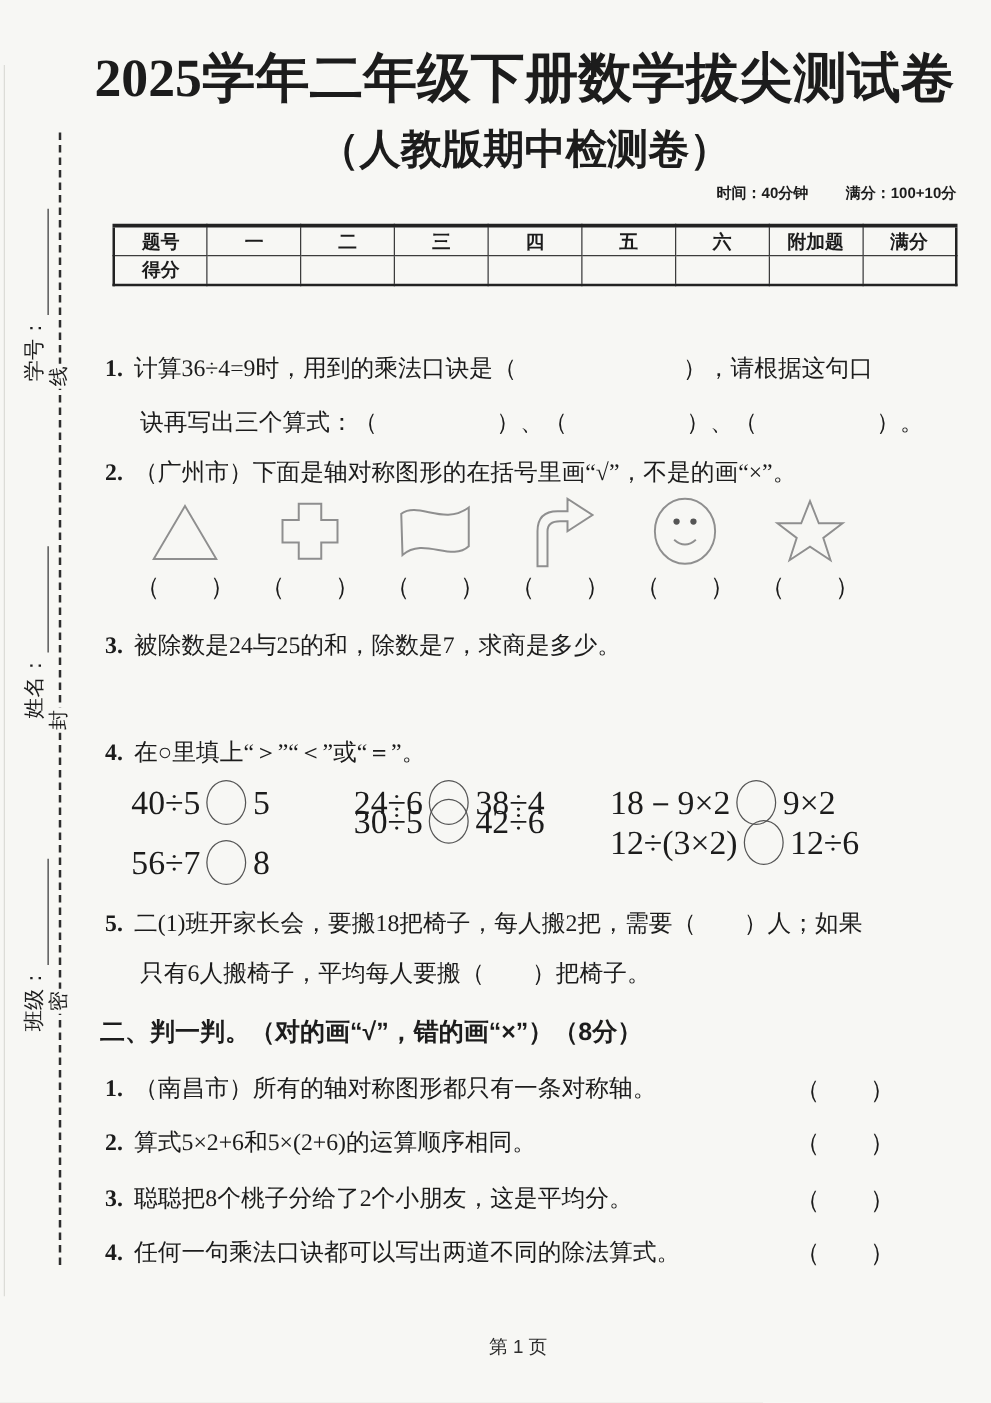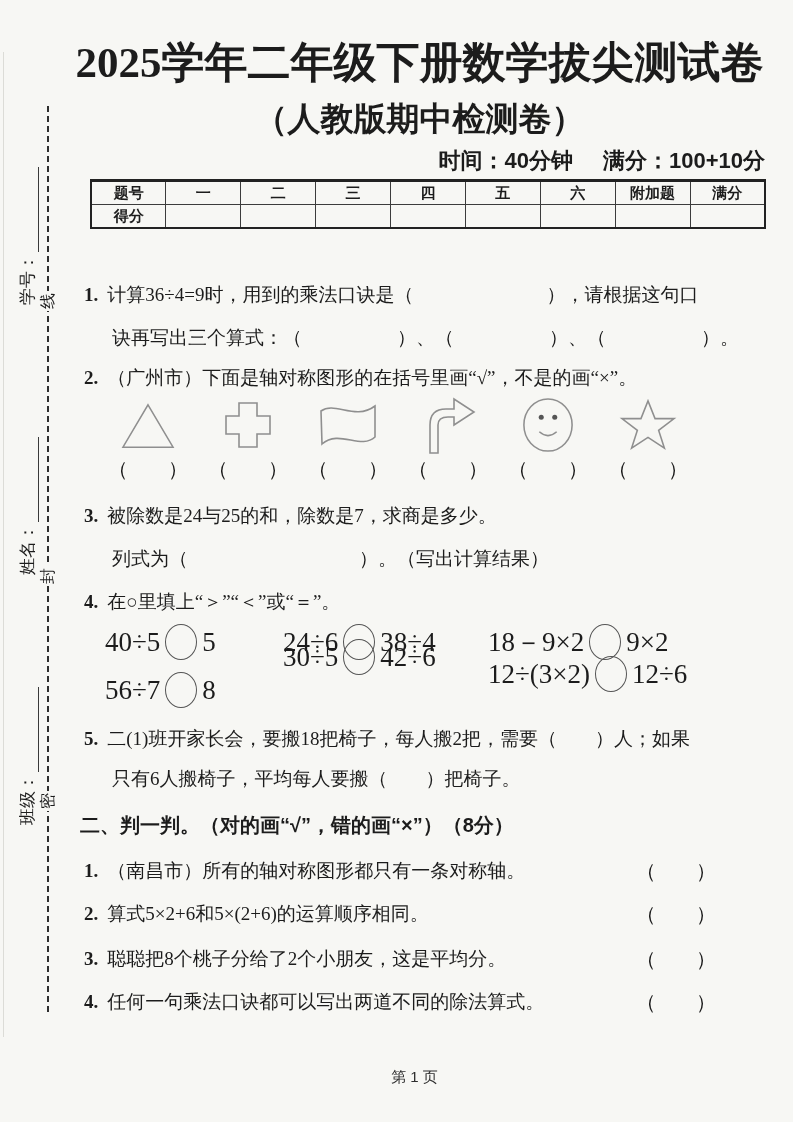--- a/index.html
+++ b/index.html
@@ -9,21 +9,21 @@
     font-family:"Liberation Serif", serif; color:#1c1c1c;
   }
   .page-edge { position:absolute; left:3px; top:52px; height:985px; border-left:1px solid #dcdcd7; }
 
   
   .title { position:absolute; top:34px; left:60px; right:14px; text-align:center;
            font-size:43px; font-weight:900; letter-spacing:0px; white-space:nowrap; }
   .subtitle { position:absolute; top:97px; left:60px; right:14px; text-align:center;
               font-size:33px; font-weight:700; }
   .meta { position:absolute; top:146px; right:28px; font-family:"Liberation Sans",sans-serif;
-          font-weight:bold; font-size:22px; }
+          font-weight:bold; font-size:12px; }
   .meta .gap { display:inline-block; width:30px; }
 
   
   .score-table { position:absolute; left:90px; top:179px; width:676px;
                  border-collapse:collapse; table-layout:fixed;
                  font-family:"Liberation Sans",sans-serif; font-size:15px; font-weight:bold;
                  text-align:center; border:2px solid #222; border-top-width:3px; }
   .score-table td { border:1px solid #3c3c3c; height:22px; padding:0; }
 
   
@@ -174,23 +174,20 @@
     <div class="paren-cell">（　　）</div>
     <div class="paren-cell">（　　）</div>
     <div class="paren-cell">（　　）</div>
     <div class="paren-cell">（　　）</div>
     <div class="paren-cell">（　　）</div>
   </div>
 
   <div class="qline" style="top:503px;">
     <span class="qnum">3.</span><span>被除数是24与25的和，除数是7，求商是多少。</span>
   </div>
-  <div class="qline indent" style="top:546px;">
-    <span>列式为（　　　　　　　　　）。（写出计算结果）</span>
-  </div>
 
   <div class="qline" style="top:589px;">
     <span class="qnum">4.</span><span>在○里填上“＞”“＜”或“＝”。</span>
   </div>
 
   <div class="cmp" style="left:105px; top:624px;">
     <span>40÷5</span><span class="cmp-circle"></span><span>5</span>
   </div>
   <div class="cmp" style="left:283px; top:624px;">
     <span>24÷6</span><span class="cmp-circle"></span><span>38÷4</span>

